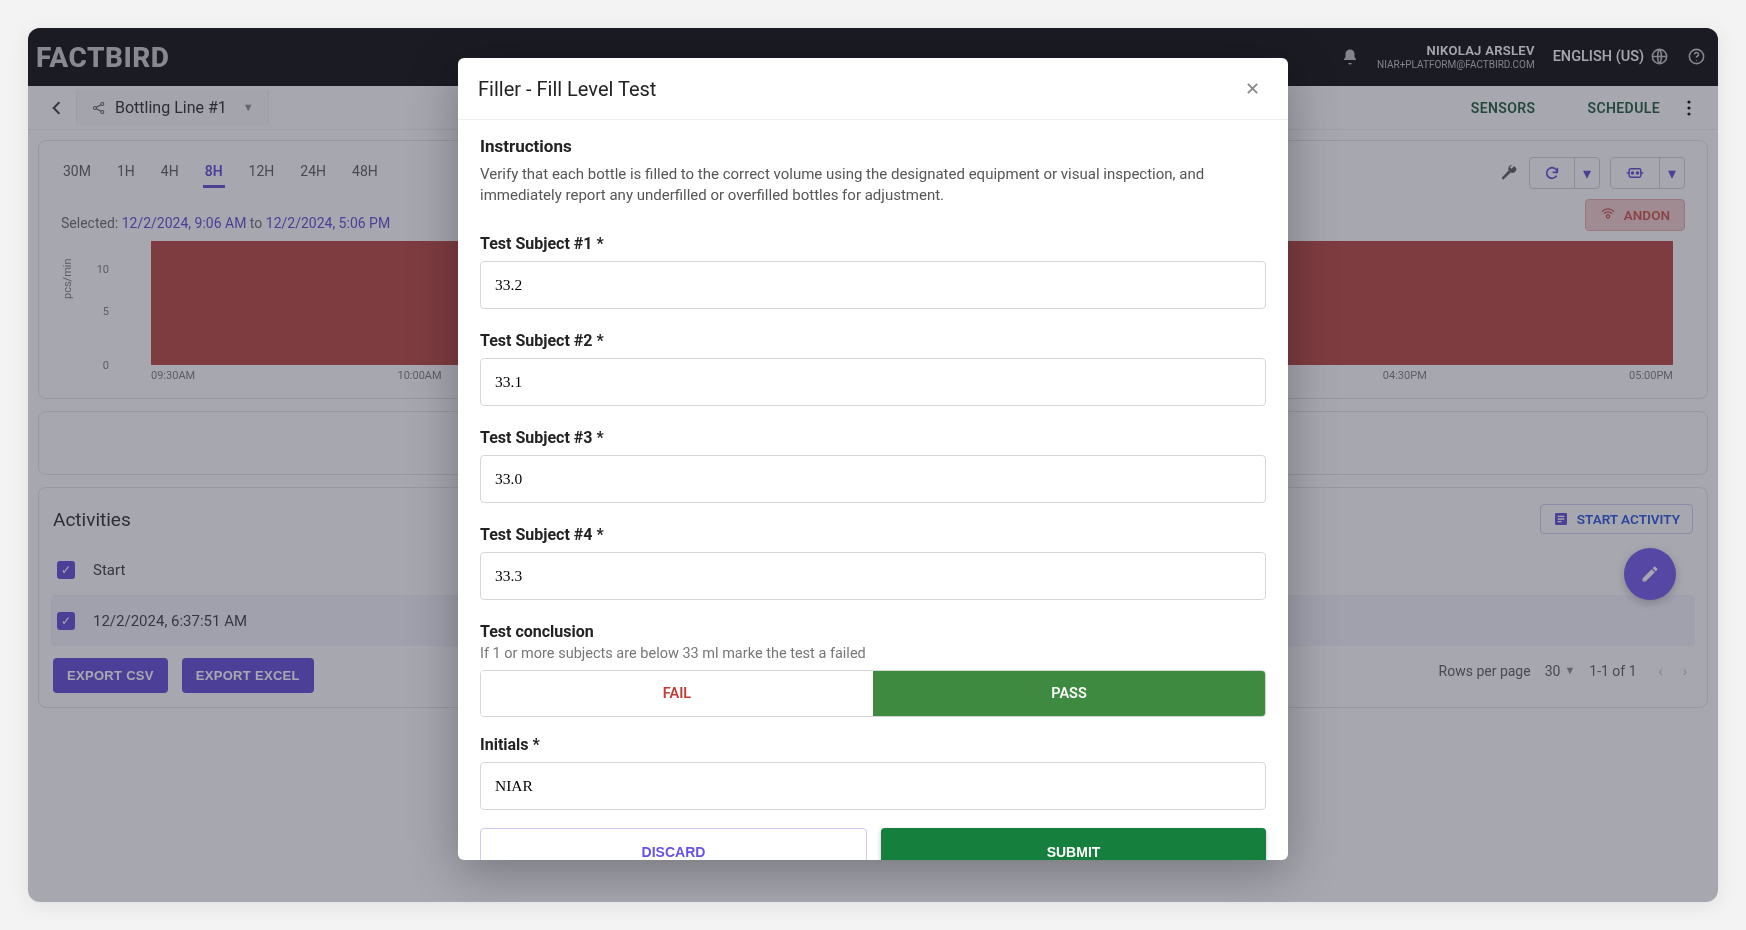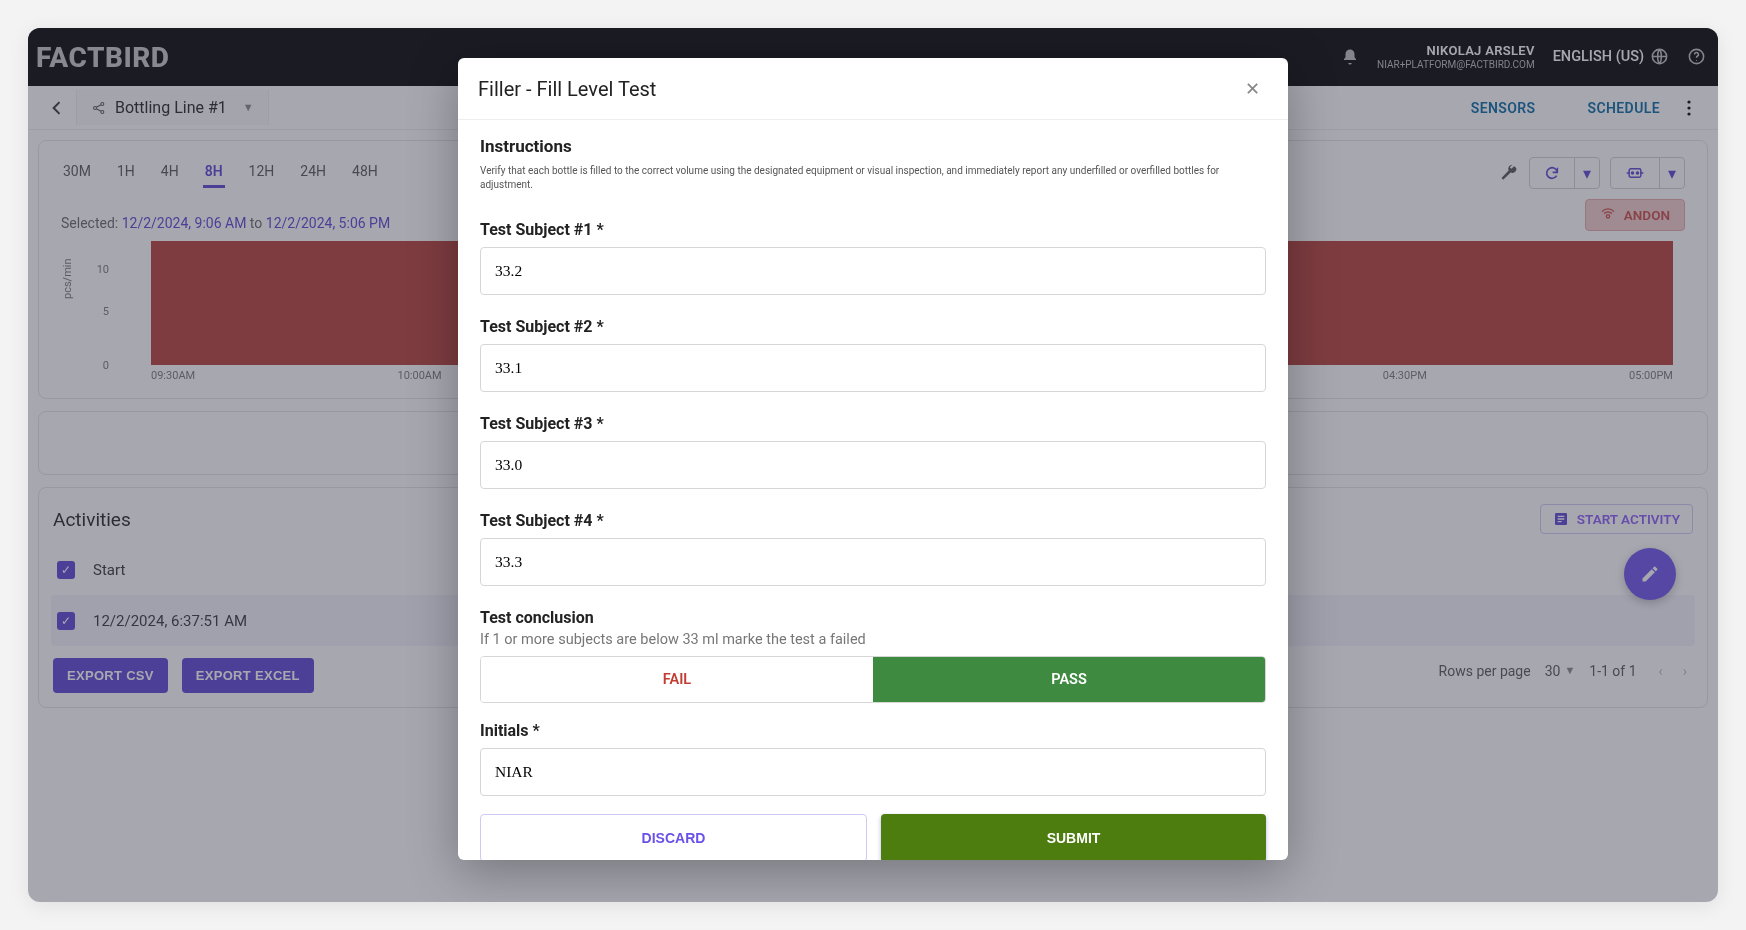--- a/index.html
+++ b/index.html
@@ -67,21 +67,21 @@
     gap: 8px;
     padding: 8px 14px;
     font-size: 16px;
     background: #fafafa;
     border-right: 1px solid #eee;
     border-left: 1px solid #eee;
   }
   .chev-down-sm { font-size: 11px; color: #888; margin-left: 8px; }
   .sub-spacer { flex: 1; }
   .tabs-right { display: flex; align-items: center; gap: 52px; margin-right: 10px; }
-  .tab-item { color: #0369a1; font-size: 14px; font-weight: 600; letter-spacing: 0.4px; cursor: pointer; }
+  .tab-item { color: #14532d; font-size: 14px; font-weight: 600; letter-spacing: 0.4px; cursor: pointer; }
   .kebab {
     width: 38px; height: 38px; display:flex; align-items:center; justify-content:center;
     cursor:pointer; color:#555;
   }
   
   .content { padding: 10px; }
   .card {
     border: 1px solid #e4e4e4;
     border-radius: 8px;
     padding: 12px;
@@ -128,21 +128,21 @@
     display:flex; align-items:center; justify-content:center;
     box-shadow:0 3px 10px rgba(0,0,0,0.25);
     cursor:pointer;
   }
   .fab svg{ fill:#fff; width:20px; height:20px;}
   
   .act-head { display:flex; align-items:center; justify-content:space-between; padding:4px 2px 10px 2px;}
   .act-title { font-size:19px; font-weight:400; }
   .start-act-btn {
     display:flex; align-items:center; gap:8px; border:1px solid #cfc8f2; border-radius:4px;
-    padding:6px 12px; color:#8b5cf6; font-weight:600; font-size:13.5px; cursor:pointer;
+    padding:6px 12px; color:#1d4ed8; font-weight:600; font-size:13.5px; cursor:pointer;
   }
   .act-row { display:flex; align-items:center; gap:18px; padding:16px 6px; border-top:1px solid transparent;}
   .act-row.alt { background:#f5f4fc; border-radius:4px;}
   .cbox {
     width:18px; height:18px; border-radius:3px; background:#5843d1;
     display:flex; align-items:center; justify-content:center;
     color:#fff; font-size:12px;
   }
   .act-label { font-size:15px; color:#333; }
   .export-row { display:flex; gap:14px; padding:12px 2px 2px 2px;justify-content:space-between; }
@@ -166,38 +166,38 @@
     overflow:hidden;
   }
   .modal-head {
     display:flex; align-items:center; justify-content:space-between;
     padding:16px 20px; border-bottom:1px solid #eee;
     font-size:20px;
   }
   .close-x { font-size:18px; color:#888; cursor:pointer; padding:4px 8px;}
   .modal-body { padding: 10px 22px 22px 22px; max-height: 740px; overflow:auto;}
   .instr-h { font-weight:700; font-size:17px; margin: 6px 0 8px 0; }
-  .instr-p { font-size:10px; color:#565656; margin-bottom:28px; line-height:1.4;}
+  .instr-p { font-size:15px; color:#565656; margin-bottom:28px; line-height:1.4;}
   .field-label { font-weight:700; font-size:16px; margin: 4px 0 8px 0; }
   .field-sub { font-size:14.5px; color:#777; margin-bottom:8px; margin-top:-4px;}
   .txt-input {
     width:100%; padding:14px 14px; border:1px solid #d6d6d6; border-radius:4px;
     font-size:15.5px; margin-bottom:18px;font-family:Liberation Serif, serif;
   }
   .toggle-row { display:flex; border:1px solid #d6d6d6; border-radius:4px; overflow:hidden; margin-bottom:18px;}
   .toggle-opt { flex:1; text-align:center; padding:14px 0; font-weight:600; cursor:pointer; font-size:14.5px;}
   .toggle-fail { color:#c23d33; background:#fff;}
   .toggle-pass { color:#fff; background:#3e8a40;}
   .modal-actions { display:flex; gap:14px; }
   .btn-discard {
     flex:1; border:1px solid #cfc8f2; background:#fff; color:#6a51e8;
     padding:15px 0; border-radius:4px; font-weight:600; cursor:pointer; font-size:14px;
   }
   .btn-submit {
-    flex:1; border:none; background:#4d7c0f; color:#fff;
+    flex:1; border:none; background:#15803d; color:#fff;
     padding:15px 0; border-radius:4px; font-weight:600; cursor:pointer; font-size:14px;
     box-shadow: 0 2px 4px rgba(50,40,160,0.35);
   }
 </style>
 </head>
 <body>
 
 <div class="app">
 
   <div class="topbar">

